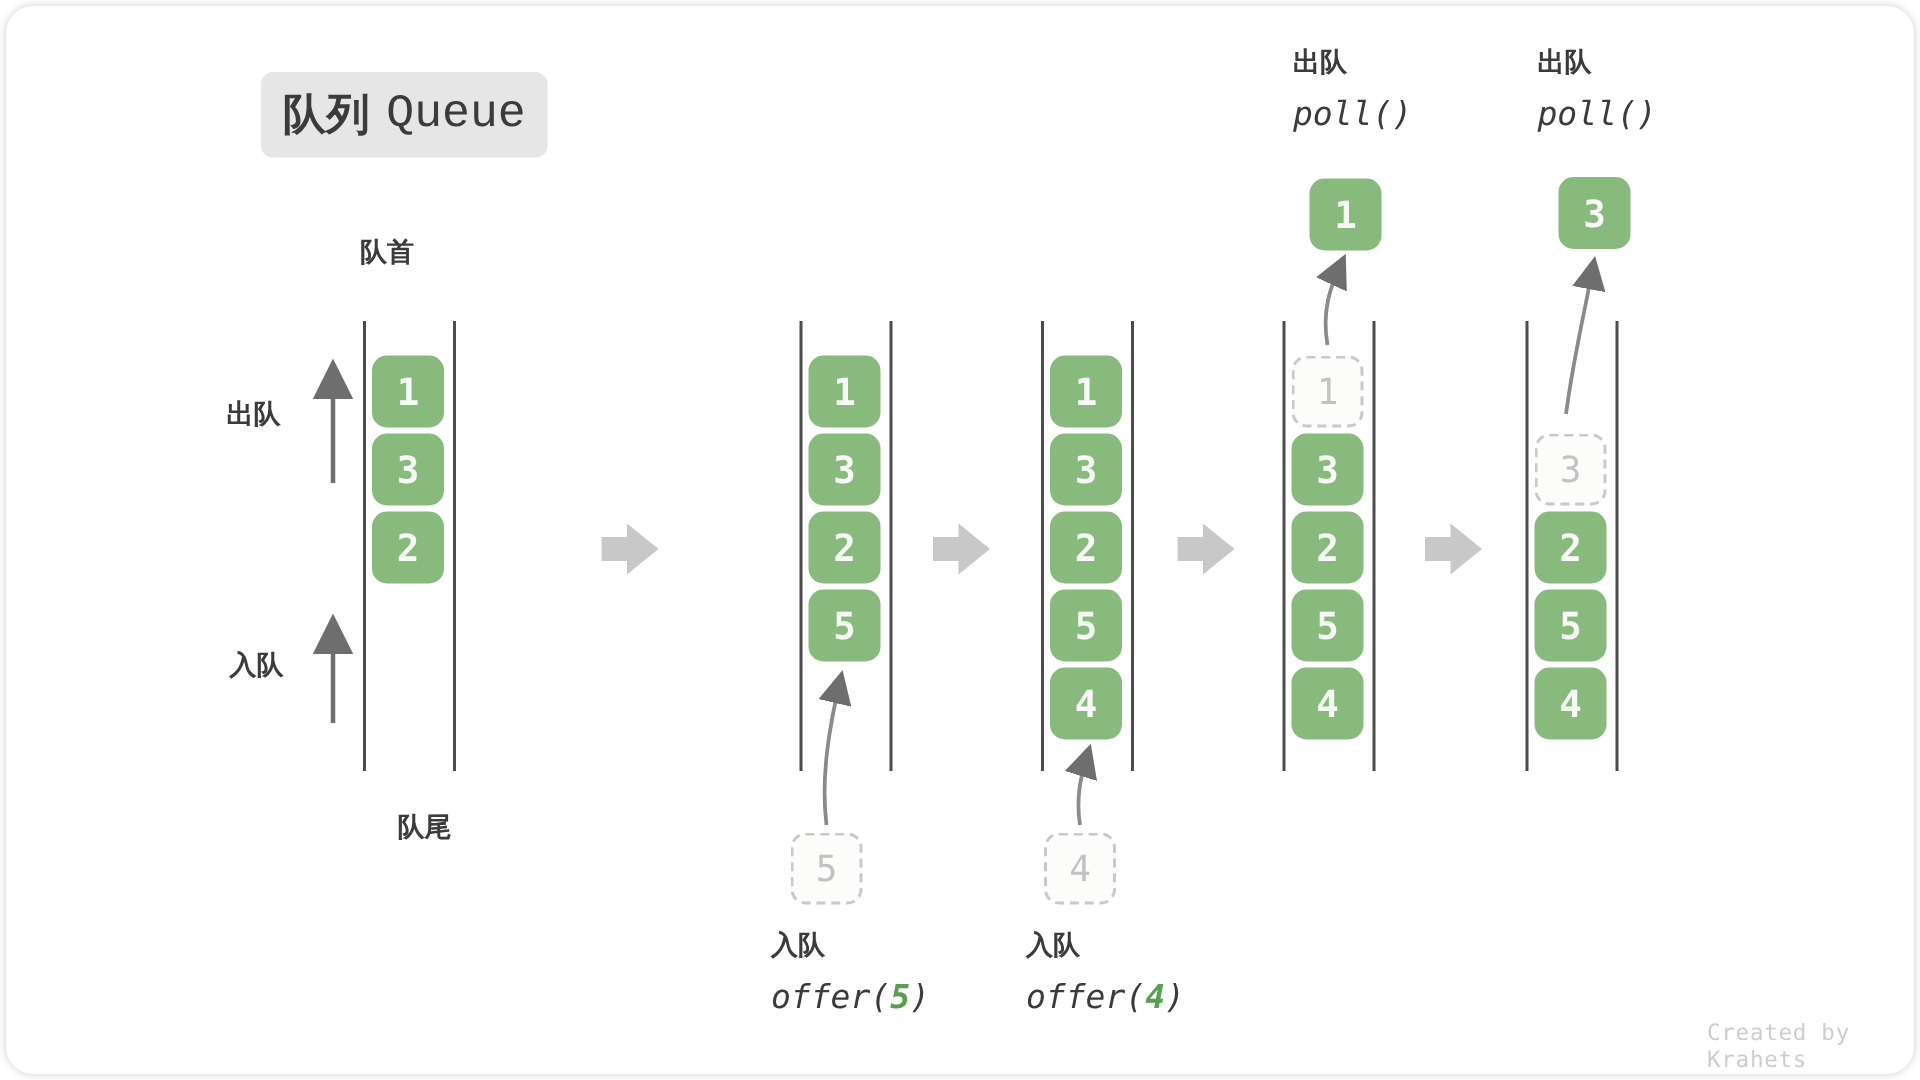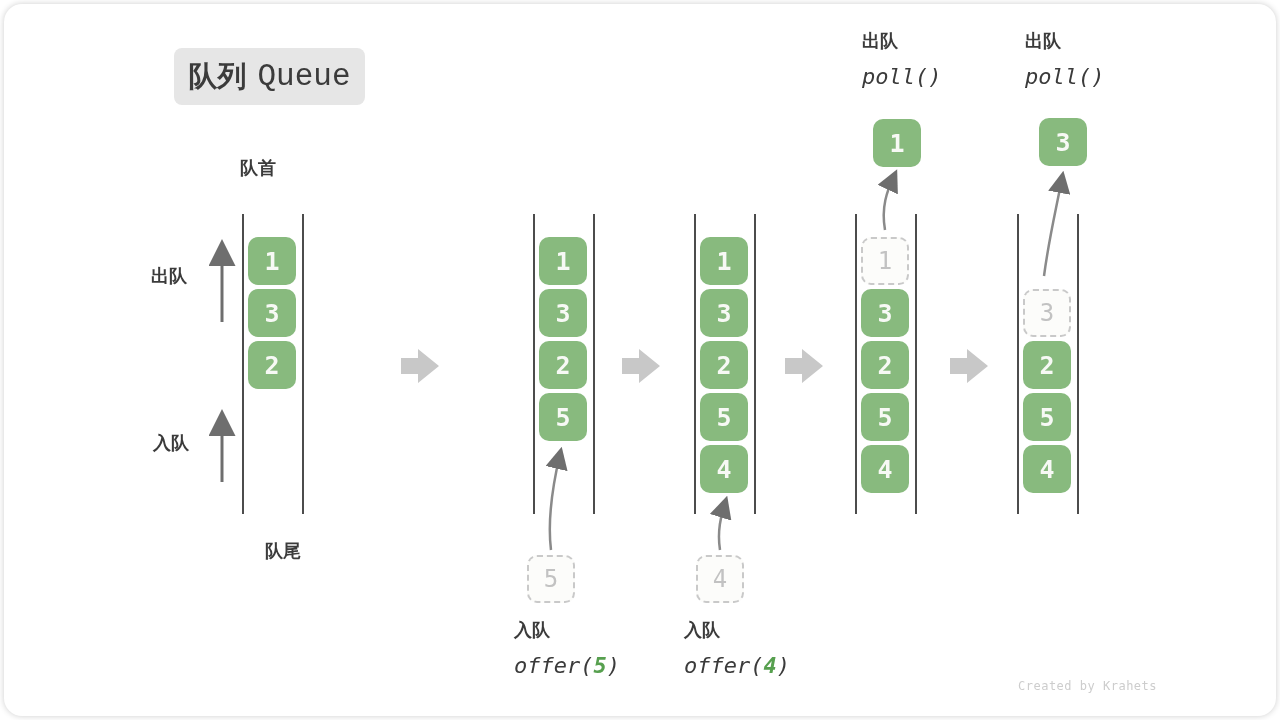--- a/index.html
+++ b/index.html
@@ -38,22 +38,22 @@
     background:var(--cell-green);color:#F7F9F5;
     font-family:"DejaVu Sans Mono","Liberation Mono",monospace;font-weight:bold;font-size:25px;
     display:flex;align-items:center;justify-content:center;
   }
   .ghost{
     background:#FCFCFA;border:2px dashed var(--ghost-border);
     color:var(--ghost-text);font-weight:500;font-size:24px;
   }
   .overlay{position:absolute;left:0;top:0;pointer-events:none;}
   .watermark{
-    left:1014px;top:675px;font-family:"DejaVu Sans Mono","Liberation Mono",monospace;
-    font-size:12px;color:var(--watermark);letter-spacing:0.5px;
+    left:1134px;top:675px;font-family:"DejaVu Sans Mono","Liberation Mono",monospace;
+    font-size:15px;color:var(--watermark);letter-spacing:0.5px;
   }
 </style>
 </head>
 <body>
 
 <div class="card">
 
   <div class="abs badge">
     <span class="zh-big">队列</span>
     <span class="en-big">Queue</span>

